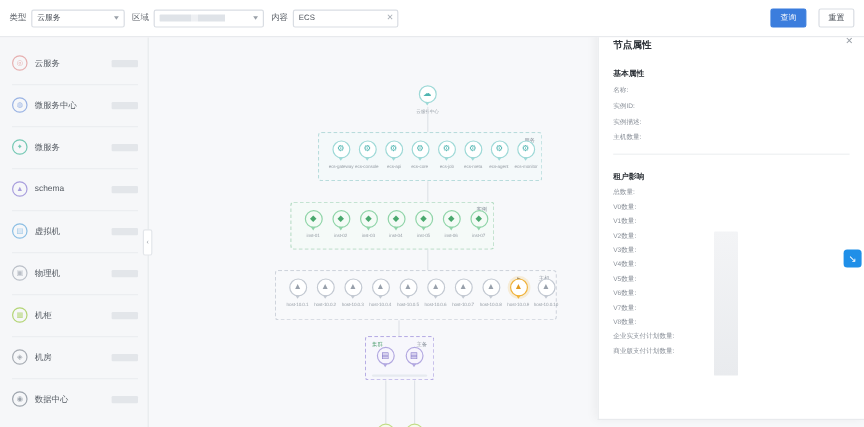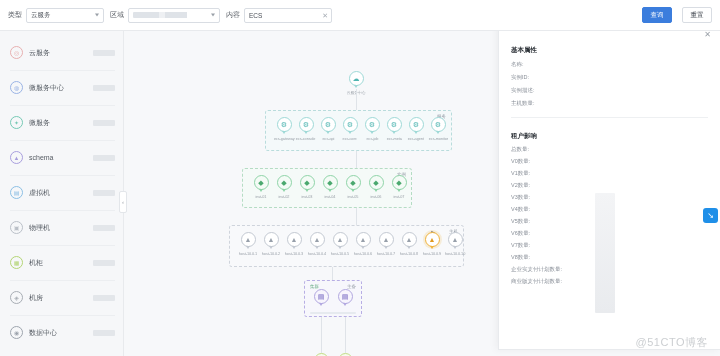--- a/index.html
+++ b/index.html
@@ -462,20 +462,21 @@
 
     <div class="node lime" style="left:197px; top:322px;">
       <div class="circ"></div>
     </div>
     <div class="node lime" style="left:221px; top:322px;">
       <div class="circ"></div>
     </div>
   </div>
 
   <div class="panel">
+    <div class="panel-title">节点属性</div>
     <div class="panel-close">✕</div>
 
     <div class="sect-title">基本属性</div>
 
     <div class="prow">
       <span class="plabel">名称:</span>
       <span class="pval">
         <span class="bar b100"></span>
         <span class="bar b10"></span>
       </span>
@@ -538,15 +539,14 @@
       </div>
     <div class="trow">
         <span class="plabel">企业实支付计划数量:</span>
       </div>
     <div class="trow">
         <span class="plabel">商业版支付计划数量:</span>
       </div>
   </div>
 
   <div class="fab">↘</div>
-  <div class="watermark">@51CTO博客</div>
 
 </div>
 
 </body></html>

